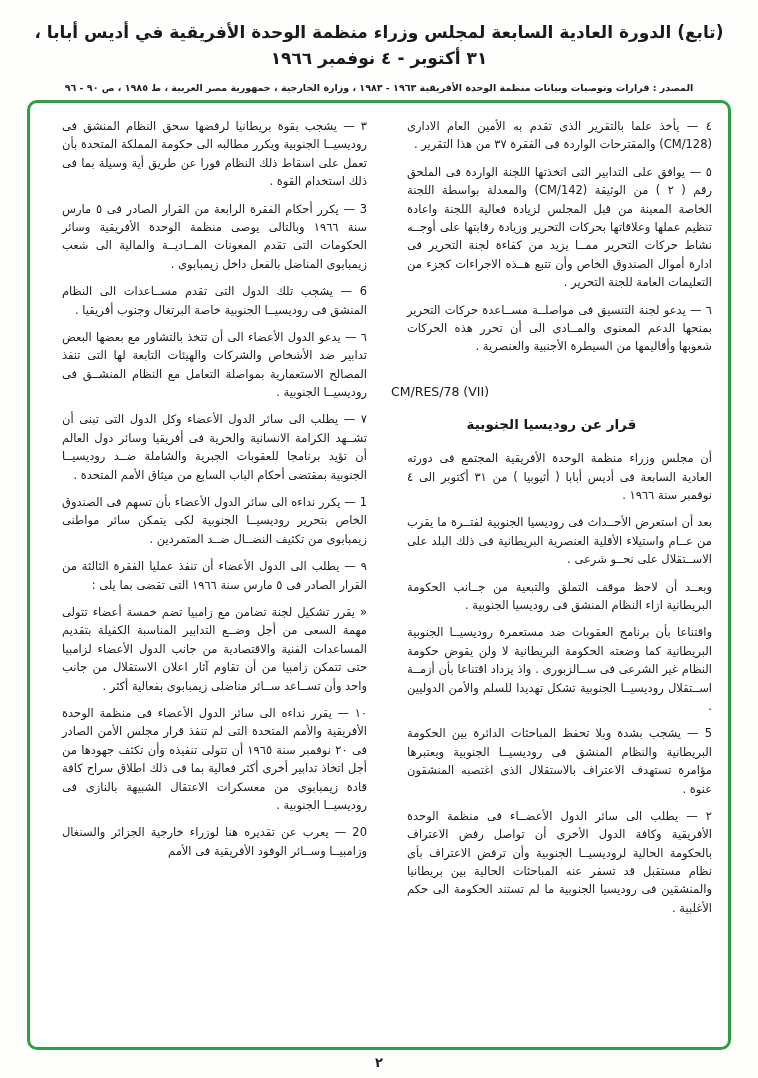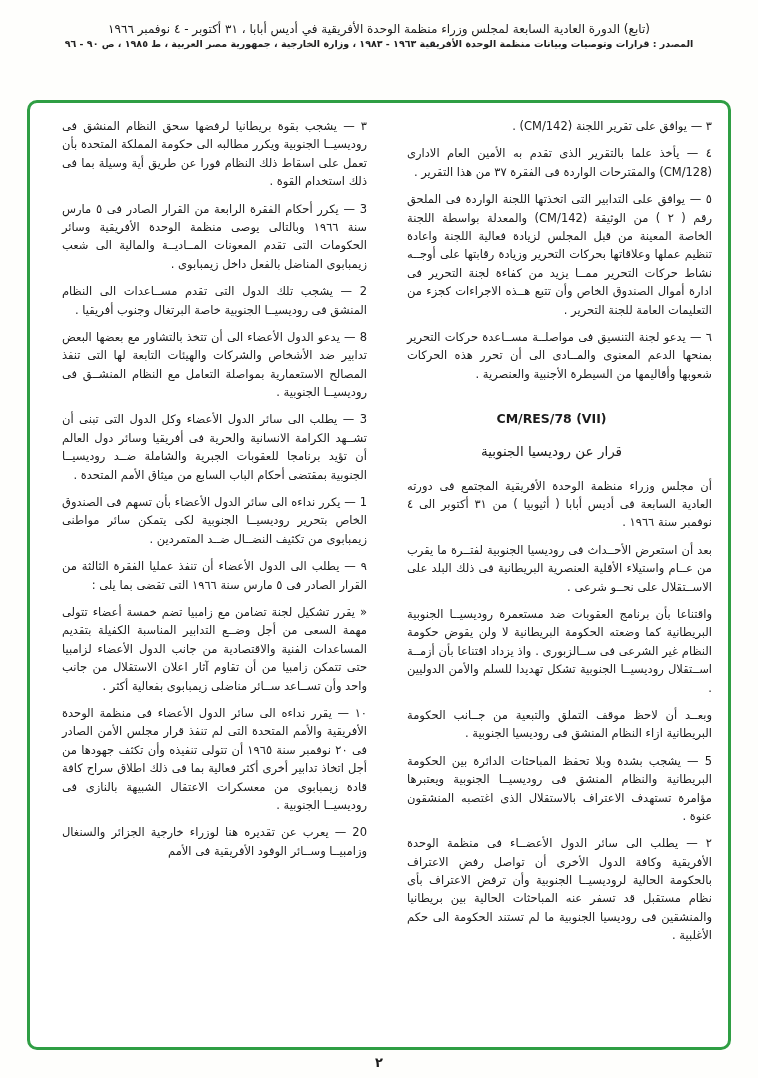--- a/index.html
+++ b/index.html
@@ -12,27 +12,28 @@
     font-family: "DejaVu Sans", sans-serif;
     position: relative;
     overflow: hidden;
   }
   .page-header {
     direction: rtl;
     text-align: center;
     padding: 20px 24px 0 24px;
   }
   .title {
-    font-size: 12px;
-    font-weight: normal;
+    font-size: 17px;
+    font-weight: bold;
     line-height: 1.5;
   }
   .source {
     font-size: 9.5px;
     font-weight: bold;
+    margin-top: 11px;
     color: #222;
   }
   .content-box {
     position: absolute;
     left: 27px;
     right: 27px;
     top: 100px;
     height: 950px;
     border: 3px solid #2f9e44;
     border-radius: 10px;
@@ -48,28 +49,28 @@
     min-width: 0;
   }
   .para {
     font-size: 11.5px;
     line-height: 1.6;
     text-align: justify;
     margin: 0 0 9px 16px;
   }
   .para.ref {
     direction: ltr;
-    text-align: center;
-    font-weight: bold;
+    text-align: left;
+    font-weight: normal;
     font-size: 12.5px;
     margin: 26px 0 12px 0;
   }
   .para.heading {
     text-align: center;
-    font-weight: normal;
+    font-weight: bold;
     font-size: 13.5px;
     margin: 6px 0 14px 0;
   }
   .page-number {
     position: absolute;
     bottom: 8px;
     left: 0;
     right: 0;
     text-align: center;
     font-size: 13px;
@@ -81,39 +82,38 @@
 
 <div class="page">
 
   <header class="page-header">
     <div class="title">(تابع) الدورة العادية السابعة لمجلس وزراء منظمة الوحدة الأفريقية في أديس أبابا ، ٣١ أكتوبر - ٤ نوفمبر ١٩٦٦</div>
     <div class="source">المصدر : قرارات وتوصيات وبيانات منظمة الوحدة الأفريقية ١٩٦٣ - ١٩٨٣ ، وزارة الخارجية ، جمهورية مصر العربية ، ط ١٩٨٥ ، ص ٩٠ - ٩٦</div>
   </header>
 
   <main class="content-box" style="border-color: rgb(47, 158, 68);">
     <section class="column">
-        <p class="para body">٣ — يوافق على تقرير اللجنة (CM/142) .</p>
         <p class="para body">٤ — يأخذ علما بالتقرير الذى تقدم به الأمين العام الادارى (CM/128) والمقترحات الواردة فى الفقرة ٣٧ من هذا التقرير .</p>
         <p class="para body">٥ — يوافق على التدابير التى اتخذتها اللجنة الواردة فى الملحق رقم ( ٢ ) من الوثيقة (CM/142) والمعدلة بواسطة اللجنة الخاصة المعينة من قبل المجلس لزيادة فعالية اللجنة واعادة تنظيم عملها وعلاقاتها بحركات التحرير وزيادة رقابتها على أوجــه نشاط حركات التحرير ممــا يزيد من كفاءة لجنة التحرير فى ادارة أموال الصندوق الخاص وأن تتبع هــذه الاجراءات كجزء من التعليمات العامة للجنة التحرير .</p>
         <p class="para body">٦ — يدعو لجنة التنسيق فى مواصلــة مســاعدة حركات التحرير بمنحها الدعم المعنوى والمــادى الى أن تحرر هذه الحركات شعوبها وأقاليمها من السيطرة الأجنبية والعنصرية .</p>
         <p class="para ref">CM/RES/78 (VII)</p>
         <p class="para heading">قرار عن روديسيا الجنوبية</p>
         <p class="para body">أن مجلس وزراء منظمة الوحدة الأفريقية المجتمع فى دورته العادية السابعة فى أديس أبابا ( أثيوبيا ) من ٣١ أكتوبر الى ٤ نوفمبر سنة ١٩٦٦ .</p>
         <p class="para body">بعد أن استعرض الأحــداث فى روديسيا الجنوبية لفتــرة ما يقرب من عــام واستيلاء الأقلية العنصرية البريطانية فى ذلك البلد على الاســتقلال على نحــو شرعى .</p>
+        <p class="para body">وبعــد أن لاحظ موقف التملق والتبعية من جــانب الحكومة البريطانية ازاء النظام المنشق فى روديسيا الجنوبية .</p>
         <p class="para body">واقتناعا بأن برنامج العقوبات ضد مستعمرة روديسيــا الجنوبية البريطانية كما وضعته الحكومة البريطانية لا ولن يقوض حكومة النظام غير الشرعى فى ســالزبورى . واذ يزداد اقتناعا بأن أزمــة اســتقلال روديسيــا الجنوبية تشكل تهديدا للسلم والأمن الدوليين .</p>
-        <p class="para body">وبعــد أن لاحظ موقف التملق والتبعية من جــانب الحكومة البريطانية ازاء النظام المنشق فى روديسيا الجنوبية .</p>
         <p class="para body">5 — يشجب بشدة وبلا تحفظ المباحثات الدائرة بين الحكومة البريطانية والنظام المنشق فى روديسيــا الجنوبية ويعتبرها مؤامرة تستهدف الاعتراف بالاستقلال الذى اغتصبه المنشقون عنوة .</p>
         <p class="para body">٢ — يطلب الى سائر الدول الأعضــاء فى منظمة الوحدة الأفريقية وكافة الدول الأخرى أن تواصل رفض الاعتراف بالحكومة الحالية لروديسيــا الجنوبية وأن ترفض الاعتراف بأى نظام مستقبل قد تسفر عنه المباحثات الحالية بين بريطانيا والمنشقين فى روديسيا الجنوبية ما لم تستند الحكومة الى حكم الأغلبية .</p>
       </section>
     <section class="column">
         <p class="para body">٣ — يشجب بقوة بريطانيا لرفضها سحق النظام المنشق فى روديسيــا الجنوبية ويكرر مطالبه الى حكومة المملكة المتحدة بأن تعمل على اسقاط ذلك النظام فورا عن طريق أية وسيلة بما فى ذلك استخدام القوة .</p>
         <p class="para body">3 — يكرر أحكام الفقرة الرابعة من القرار الصادر فى ٥ مارس سنة ١٩٦٦ وبالتالى يوصى منظمة الوحدة الأفريقية وسائر الحكومات التى تقدم المعونات المــاديــة والمالية الى شعب زيمبابوى المناضل بالفعل داخل زيمبابوى .</p>
-        <p class="para body">2 — يشجب تلك الدول التى تقدم مســاعدات الى النظام المنشق فى روديسيــا الجنوبية خاصة البرتغال وجنوب أفريقيا .</p>
-        <p class="para body">8 — يدعو الدول الأعضاء الى أن تتخذ بالتشاور مع بعضها البعض تدابير ضد الأشخاص والشركات والهيئات التابعة لها التى تنفذ المصالح الاستعمارية بمواصلة التعامل مع النظام المنشــق فى روديسيــا الجنوبية .</p>
-        <p class="para body">3 — يطلب الى سائر الدول الأعضاء وكل الدول التى تبنى أن تشــهد الكرامة الانسانية والحرية فى أفريقيا وسائر دول العالم أن تؤيد برنامجا للعقوبات الجبرية والشاملة ضــد روديسيــا الجنوبية بمقتضى أحكام الباب السابع من ميثاق الأمم المتحدة .</p>
+        <p class="para body">6 — يشجب تلك الدول التى تقدم مســاعدات الى النظام المنشق فى روديسيــا الجنوبية خاصة البرتغال وجنوب أفريقيا .</p>
+        <p class="para body">٦ — يدعو الدول الأعضاء الى أن تتخذ بالتشاور مع بعضها البعض تدابير ضد الأشخاص والشركات والهيئات التابعة لها التى تنفذ المصالح الاستعمارية بمواصلة التعامل مع النظام المنشــق فى روديسيــا الجنوبية .</p>
+        <p class="para body">٧ — يطلب الى سائر الدول الأعضاء وكل الدول التى تبنى أن تشــهد الكرامة الانسانية والحرية فى أفريقيا وسائر دول العالم أن تؤيد برنامجا للعقوبات الجبرية والشاملة ضــد روديسيــا الجنوبية بمقتضى أحكام الباب السابع من ميثاق الأمم المتحدة .</p>
         <p class="para body">1 — يكرر نداءه الى سائر الدول الأعضاء بأن تسهم فى الصندوق الخاص بتحرير روديسيــا الجنوبية لكى يتمكن سائر مواطنى زيمبابوى من تكثيف النضــال ضــد المتمردين .</p>
         <p class="para body">٩ — يطلب الى الدول الأعضاء أن تنفذ عمليا الفقرة الثالثة من القرار الصادر فى ٥ مارس سنة ١٩٦٦ التى تقضى بما يلى :</p>
         <p class="para body">« يقرر تشكيل لجنة تضامن مع زامبيا تضم خمسة أعضاء تتولى مهمة السعى من أجل وضــع التدابير المناسبة الكفيلة بتقديم المساعدات الفنية والاقتصادية من جانب الدول الأعضاء لزامبيا حتى تتمكن زامبيا من أن تقاوم آثار اعلان الاستقلال من جانب واحد وأن تســاعد ســائر مناضلى زيمبابوى بفعالية أكثر .</p>
         <p class="para body">١٠ — يقرر نداءه الى سائر الدول الأعضاء فى منظمة الوحدة الأفريقية والأمم المتحدة التى لم تنفذ قرار مجلس الأمن الصادر فى ٢٠ نوفمبر سنة ١٩٦٥ أن تتولى تنفيذه وأن تكثف جهودها من أجل اتخاذ تدابير أخرى أكثر فعالية بما فى ذلك اطلاق سراح كافة قادة زيمبابوى من معسكرات الاعتقال الشبيهة بالنازى فى روديسيــا الجنوبية .</p>
         <p class="para body">20 — يعرب عن تقديره هنا لوزراء خارجية الجزائر والسنغال وزامبيــا وســائر الوفود الأفريقية فى الأمم</p>
       </section>
   </main>
 
   <footer class="page-number">٢</footer>
 

